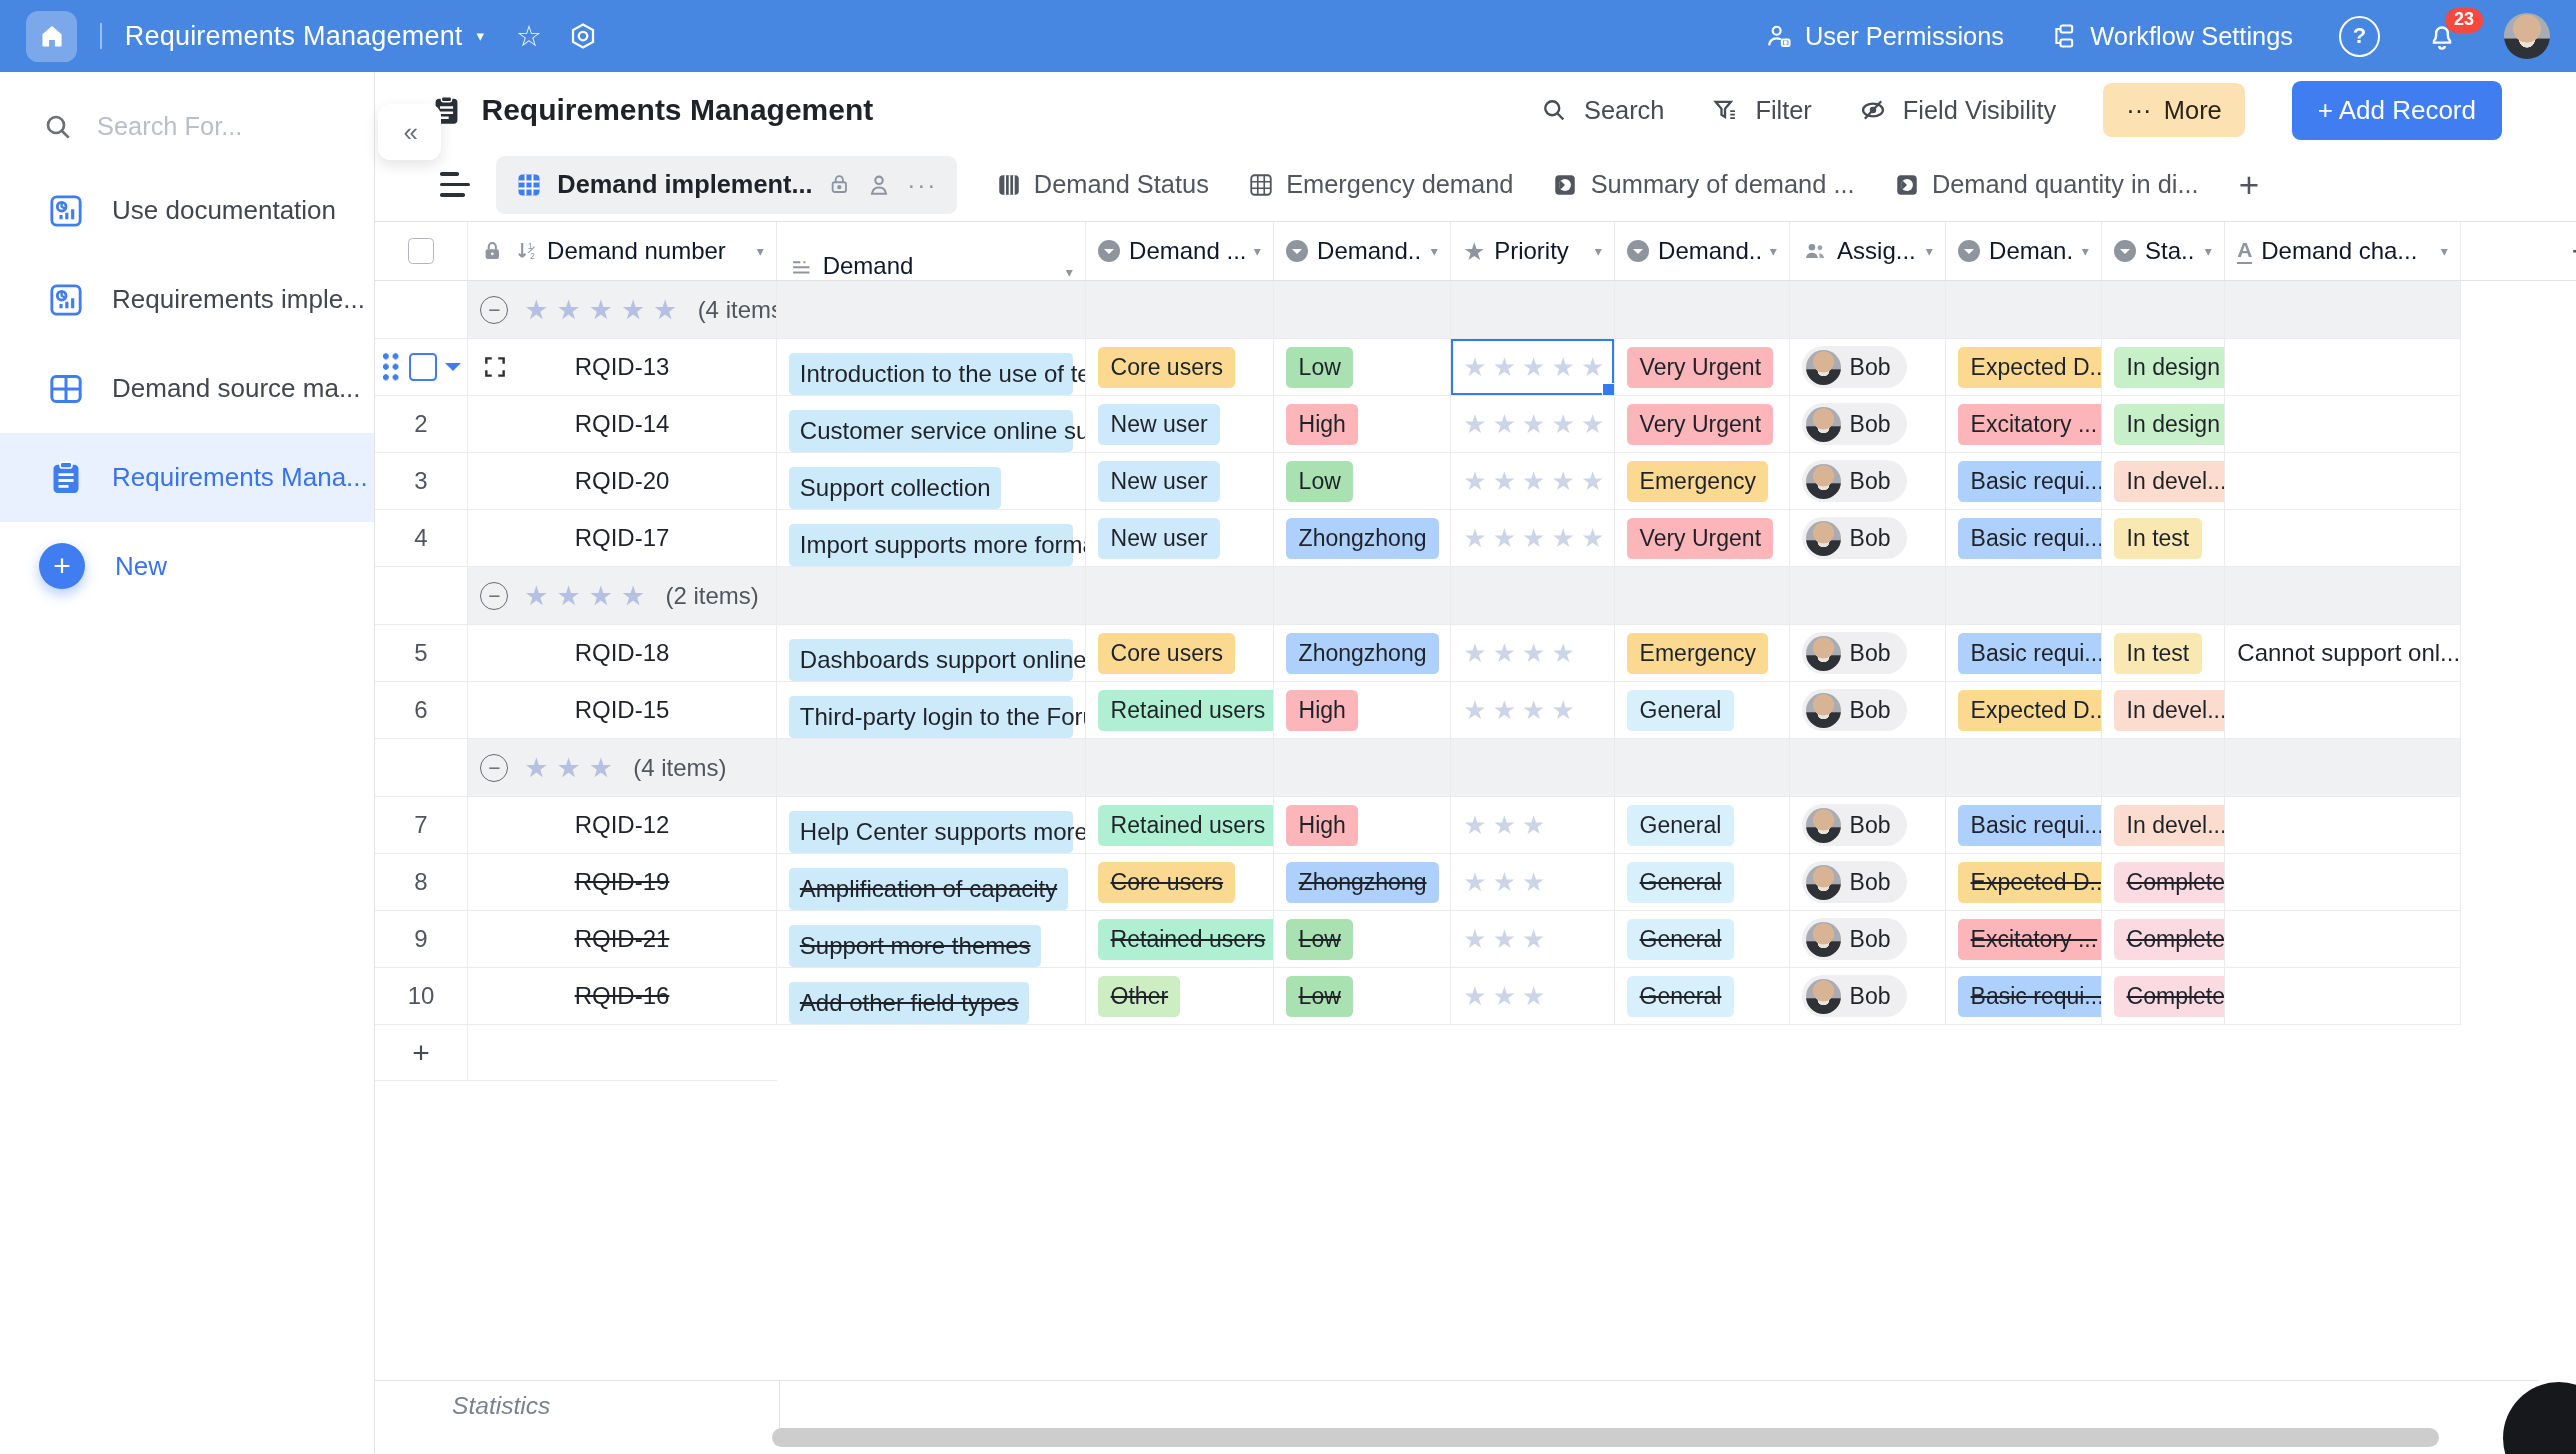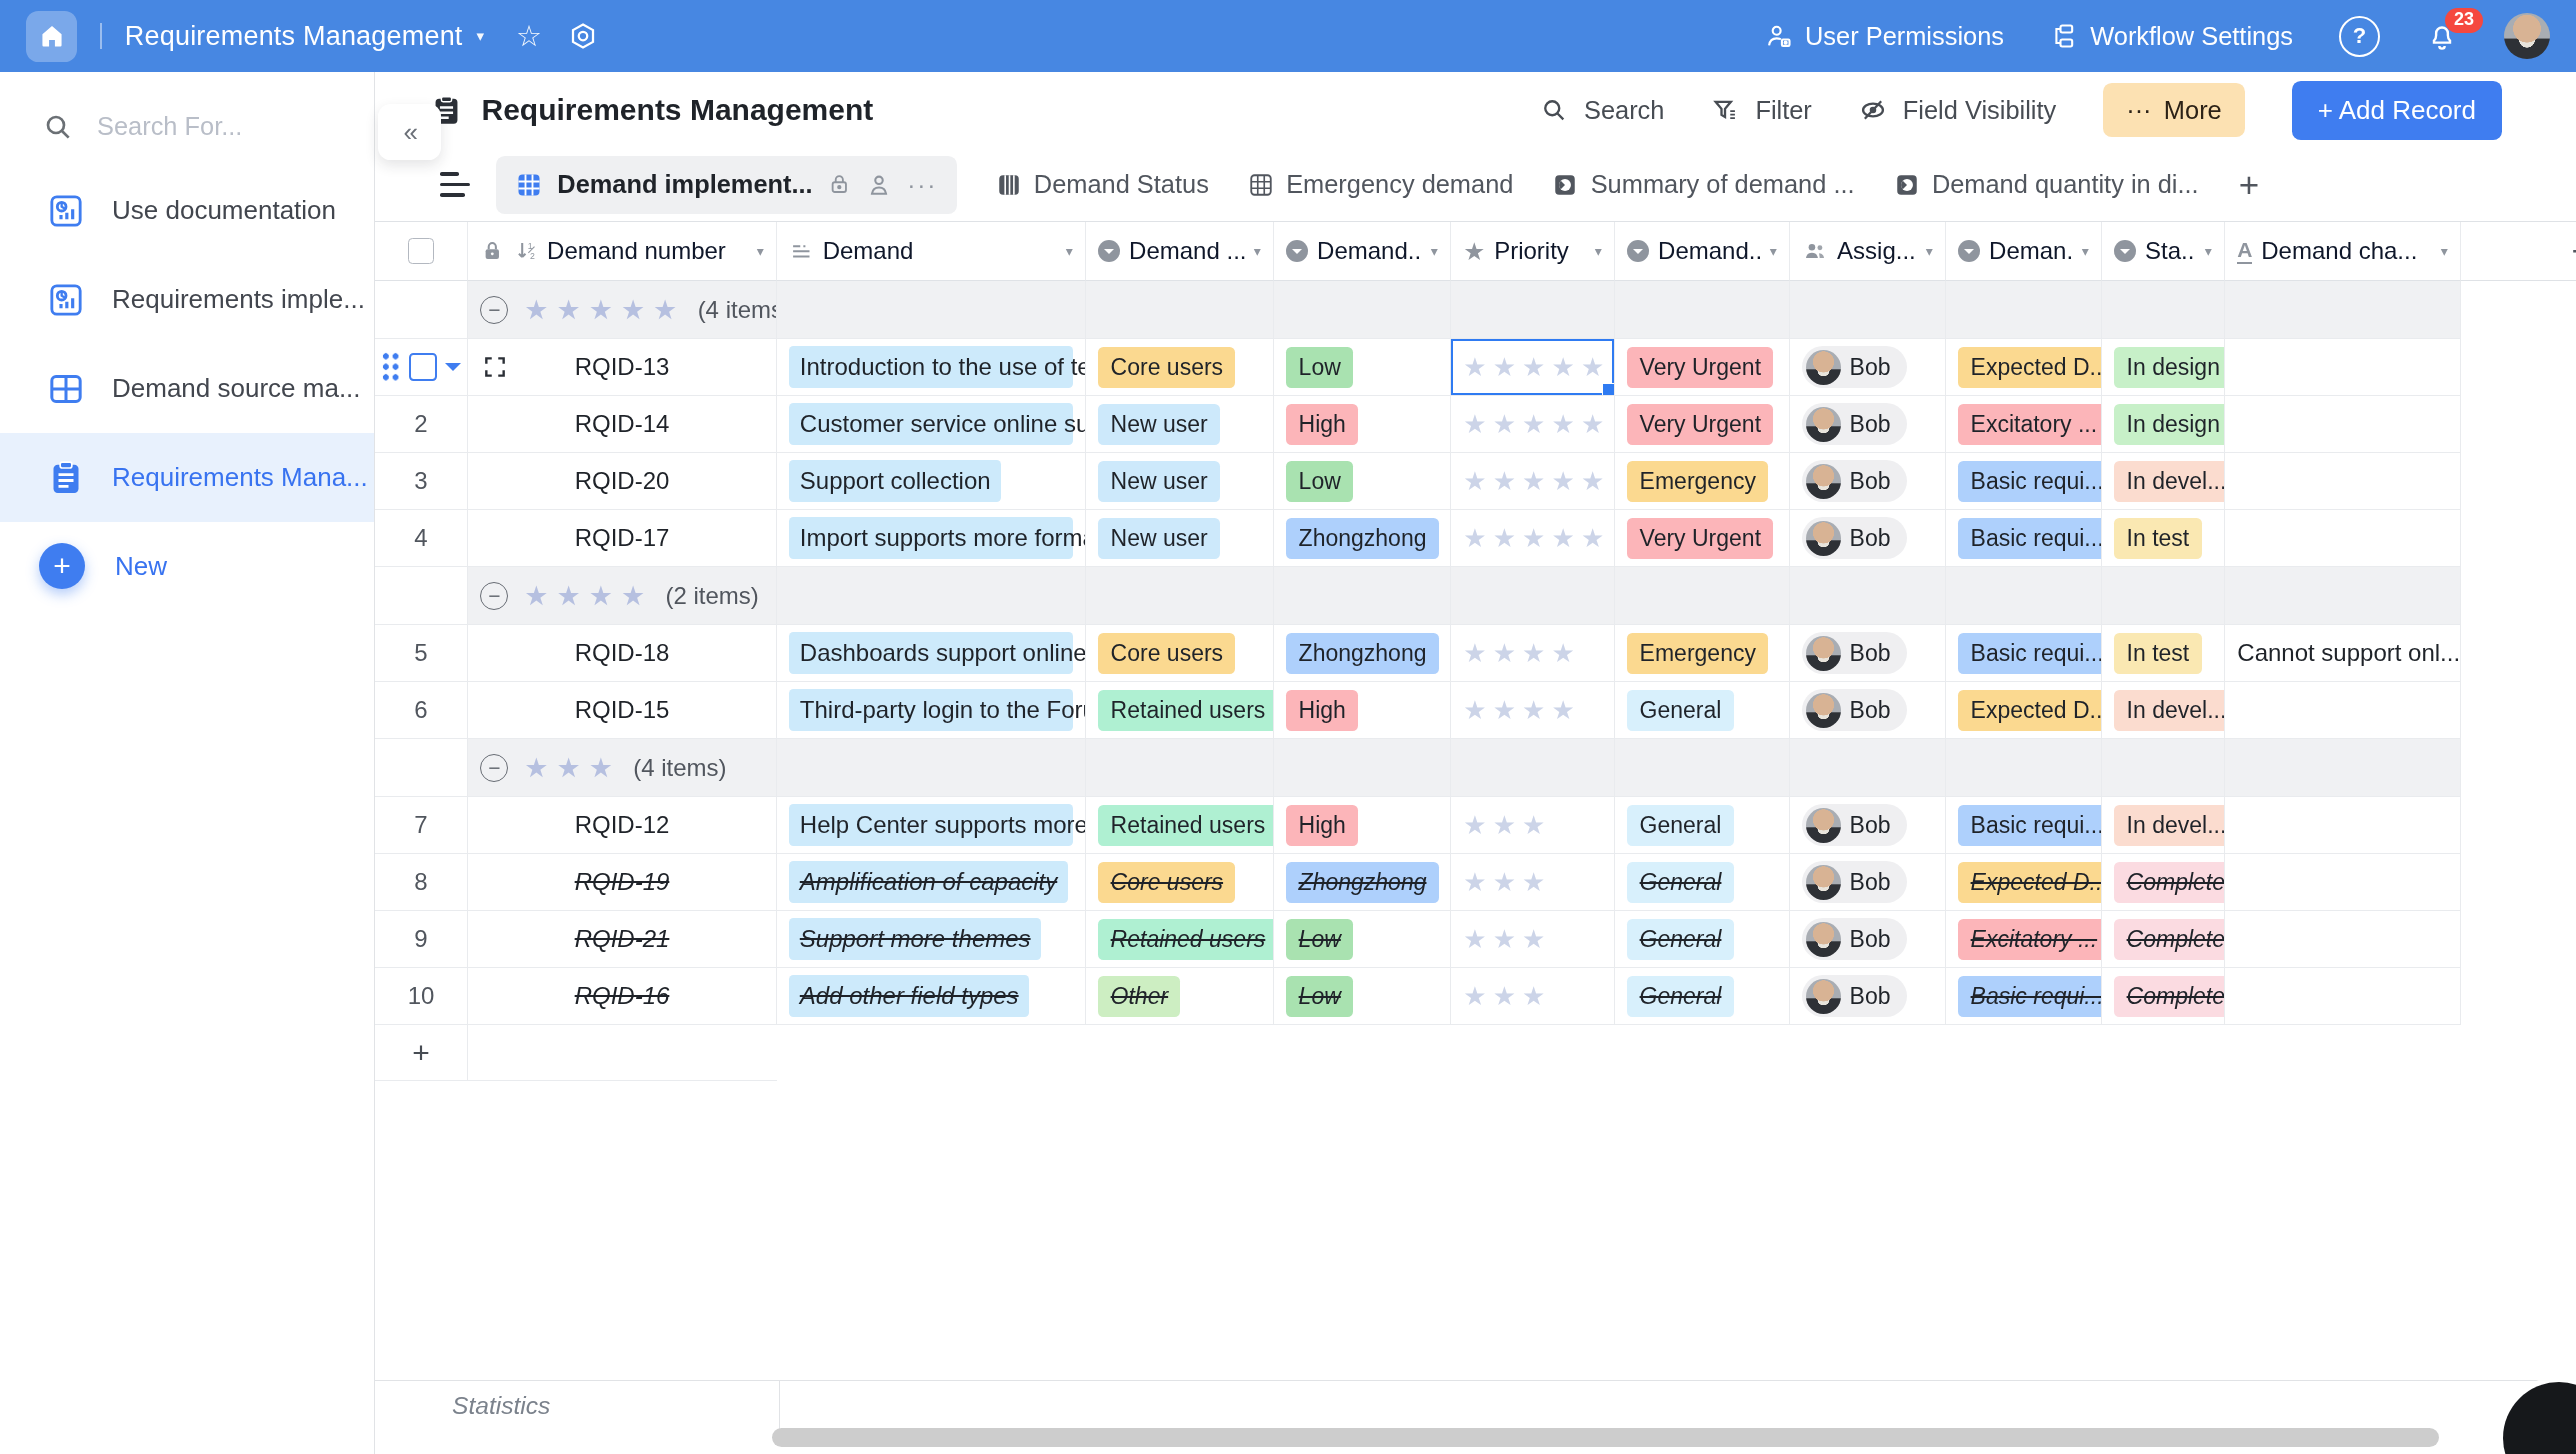--- a/index.html
+++ b/index.html
@@ -47,21 +47,21 @@
   .tab-active .lbl{font-size:25.4px;font-weight:bold;color:#1f2329;}
   .tab{display:flex;align-items:center;gap:12.3px;margin-left:39px;font-size:25.4px;color:#51565e;cursor:pointer;}
   .tab-dots{color:#8f959e;font-size:24.6px;letter-spacing:1.8px;}
   .addview{margin-left:40px;font-size:35px;color:#51565e;font-weight:300;cursor:pointer;}
   
   .canvas{position:relative;flex:1;background:#fff;overflow:hidden;}
   .trow{display:flex;width:2201px;}
   .cell{box-sizing:border-box;height:100%;display:flex;align-items:center;border-right:0.9px solid #e9ebee;border-bottom:0.9px solid #e9ebee;padding:0 12.3px;overflow:hidden;position:relative;}
   .c1{width:93px;justify-content:center;padding:0 5.3px;}
   .c2{width:309px;justify-content:center;}
-  .c3{width:309px;}
+  .c3{width:309px;align-items:flex-end;}
   .c4{width:188px;}.c5{width:177px;}.c6{width:164px;}.c7{width:175px;}
   .c8{width:156px;}.c9{width:156px;}.c10{width:123px;}.c11{width:236px;}
   .c12{flex:1;border-right:none;border-bottom:none;background:#fff;}
   .hrow{height:59px;}
   .hrow .cell{border-bottom:0.9px solid #dfe2e6;gap:8.8px;}
   .hlabel{font-size:24px;color:#0f172a;white-space:nowrap;overflow:hidden;}
   .hcaret{margin-left:auto;color:#8f959e;font-size:14px;flex:none;}
   .hcb{width:24px;height:24px;border:1.8px solid #b3b8c0;border-radius:4.4px;}
   .selicon{width:22px;height:22px;border-radius:50%;background:#8f959e;display:flex;align-items:center;justify-content:center;flex:none;}
   .selicon::after{content:"";border:5.3px solid transparent;border-top-color:#fff;margin-top:6.1px;}
@@ -72,21 +72,21 @@
   .gband{background:#f0f1f3;}
   .gwhite{background:#fff;}
   .minus{width:26px;height:26px;border-radius:50%;border:1.8px solid #676c73;color:#676c73;font-size:21px;display:flex;align-items:center;justify-content:center;flex:none;margin-right:16px;cursor:pointer;line-height:1;}
   .gstars{color:var(--stargroup,#b6c0e0);font-size:27px;letter-spacing:8px;white-space:nowrap;}
   .gcount{font-size:24px;color:#51565e;margin-left:12.3px;white-space:nowrap;}
   .trow.data{height:57px;background:#fff;}
   .rownum{font-size:24px;color:#51565e;}
   .rid{font-size:24px;color:#1f2329;white-space:nowrap;}
   .hl{background:#cdeafb;border-radius:4.4px;padding:7px 10.5px;font-size:24px;color:#1f2329;white-space:nowrap;max-width:100%;box-sizing:border-box;}
   .tag{border-radius:5.3px;padding:7px 12.3px;font-size:23px;color:#1f2329;white-space:nowrap;}
-  .struck{text-decoration:line-through;font-style:italic;}
+  .struck{text-decoration:line-through;}
   .cstars{color:var(--starcell,#ccd4e8);font-size:26px;letter-spacing:6.1px;white-space:nowrap;}
   .pill{background:#efeff1;border-radius:877px;display:flex;align-items:center;gap:8.8px;padding:3.5px 16px 3.5px 3.5px;}
   .avatar{width:35px;height:35px;border-radius:50%;flex:none;background:
     radial-gradient(circle at 50% 34%, #d8b394 0 36%, rgba(0,0,0,0) 37%),
     radial-gradient(circle at 50% 58%, #e8e4dc 0 22%, rgba(0,0,0,0) 23%),
     linear-gradient(180deg,#a9adb3 0 55%, #2e3136 56%);}
   .pill span{font-size:23px;color:#1f2329;}
   .note{font-size:24px;color:#1f2329;white-space:nowrap;}
   .selbox{position:absolute;inset:0;border:2.6px solid var(--selection,#2f7bf2);pointer-events:none;}
   .selhandle{position:absolute;right:-1.8px;bottom:-1.8px;width:11.4px;height:11.4px;background:var(--selection,#2f7bf2);border:1.8px solid #fff;pointer-events:none;}

